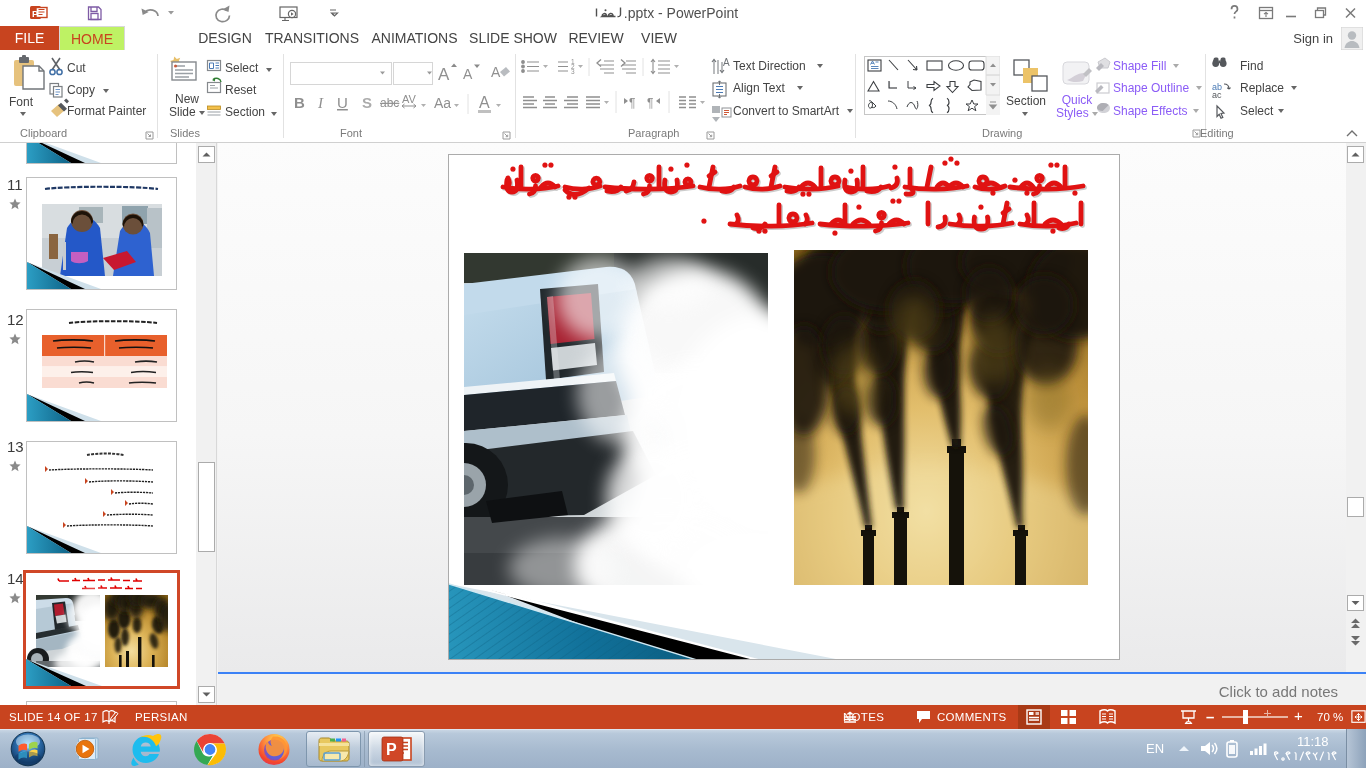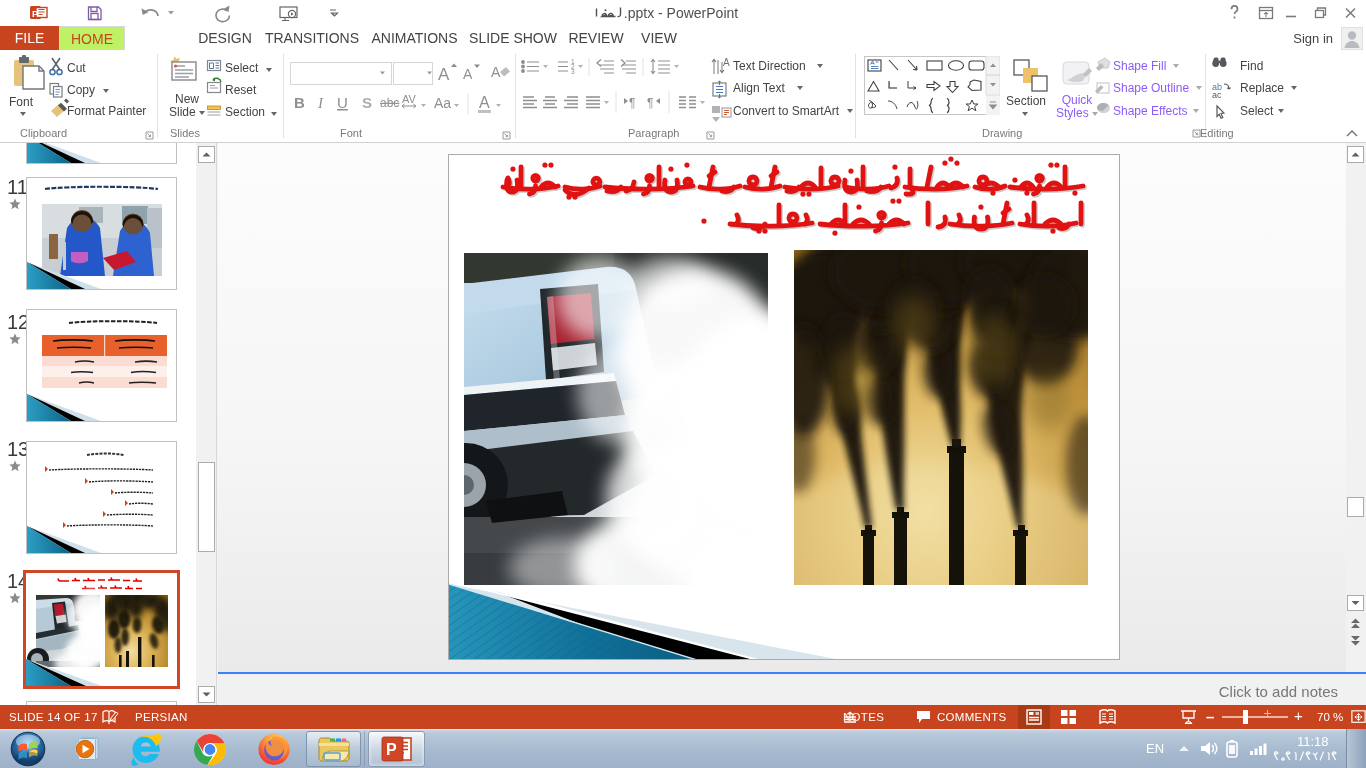--- a/index.html
+++ b/index.html
@@ -23,21 +23,21 @@
 .rtext-d { font-size:12px; color:#8b5cf6; }
 .dd { display:inline-block; width:0; height:0; border-left:3px solid transparent; border-right:3px solid transparent; border-top:4px solid #666; vertical-align:middle; }
 .dd-d { border-top-color:#aaa; }
 
 #main { position:absolute; left:0; top:143px; width:1366px; height:562px; background:#f3f3f3; }
 #thumbs { position:absolute; left:0; top:0; width:217px; height:562px; background:#fff; border-right:1px solid #d8d8d8; overflow:hidden; }
 #canvas { position:absolute; left:218px; top:0; width:1128px; height:529px; background:linear-gradient(#fcfcfc,#f6f6f6 55%,#eaeaeb); }
 #vscroll { position:absolute; left:1346px; top:0; width:20px; height:529px; background:#f3f3f3; }
 
 .thumb { position:absolute; left:26px; width:151px; background:#fff; border:1px solid #c0c0c0; }
-.tnum { position:absolute; left:7px; font-size:20px; color:#3b3b3b; }
+.tnum { position:absolute; left:7px; font-size:15px; color:#3b3b3b; }
 
 #notesbar { position:absolute; left:218px; top:672px; width:1148px; height:33px; background:#f1f1f1; border-top:2px solid #3b82f6;padding-left:29px; }
 #notesbar .hint { position:absolute; right:28px; top:9px; font-size:15px; color:#777; }
 
 #statusbar { position:absolute; left:0; top:705px; width:1366px; height:24px; background:#c8441f; color:#fff; font-size:11.5px; }
 
 #taskbar { position:absolute; left:0; top:729px; width:1366px; height:39px; background:linear-gradient(#cdd9e6 0%,#b7c8da 12%,#a7bacf 55%,#9db1c8 100%); }
 </style>
 </head>
 <body>

